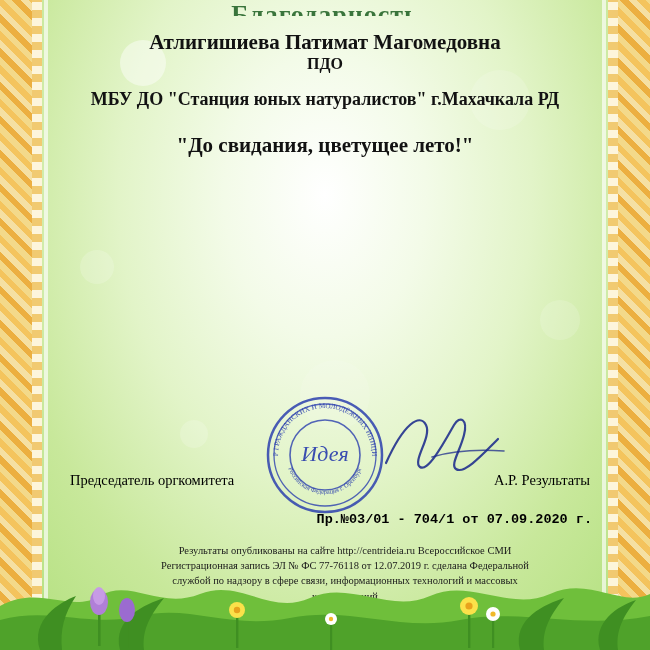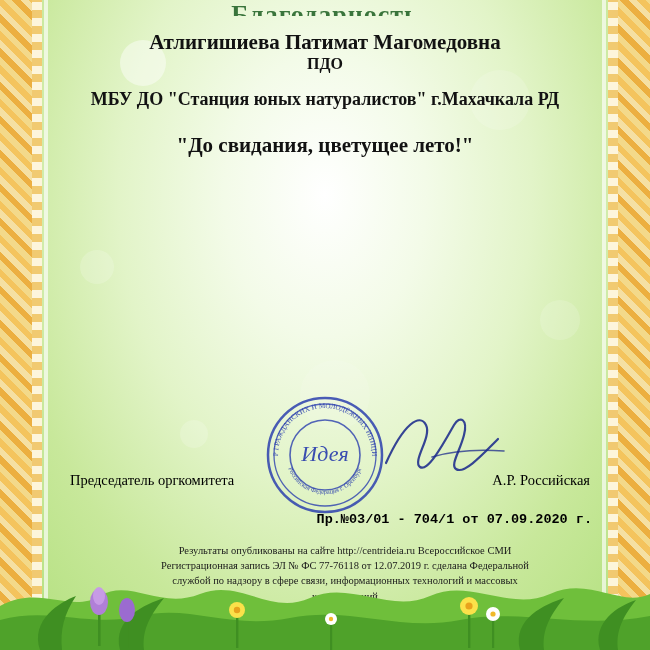--- a/index.html
+++ b/index.html
@@ -194,21 +194,21 @@
   <div class="content">
     <div class="title-top">Благодарность</div>
     <div class="recipient">Атлигишиева Патимат Магомедовна</div>
     <div class="role">ПДО</div>
     <div class="organization">МБУ ДО "Станция юных натуралистов" г.Махачкала РД</div>
     <div class="contest-title">"До свидания, цветущее лето!"</div>
   </div>
 
   <div class="sign-row">
     <div class="sign-left">Председатель оргкомитета</div>
-    <div class="sign-right">А.Р. Российская</div>
+    <div class="sign-right">А.Р. Результаты</div>
   </div>
 
   <div class="stamp">
     <svg width="120" height="120" viewBox="0 0 120 120">
       <defs>
         <path id="arcTop" d="M 13,60 A 47,47 0 0 1 107,60"></path>
         <path id="arcBottom" d="M 21,60 A 39,39 0 0 0 99,60"></path>
       </defs>
       <circle cx="60" cy="60" r="57" fill="none" stroke="#2b3fae" stroke-width="2.5" opacity="0.85"></circle>
       <circle cx="60" cy="60" r="51" fill="none" stroke="#2b3fae" stroke-width="1.3" opacity="0.8"></circle>

